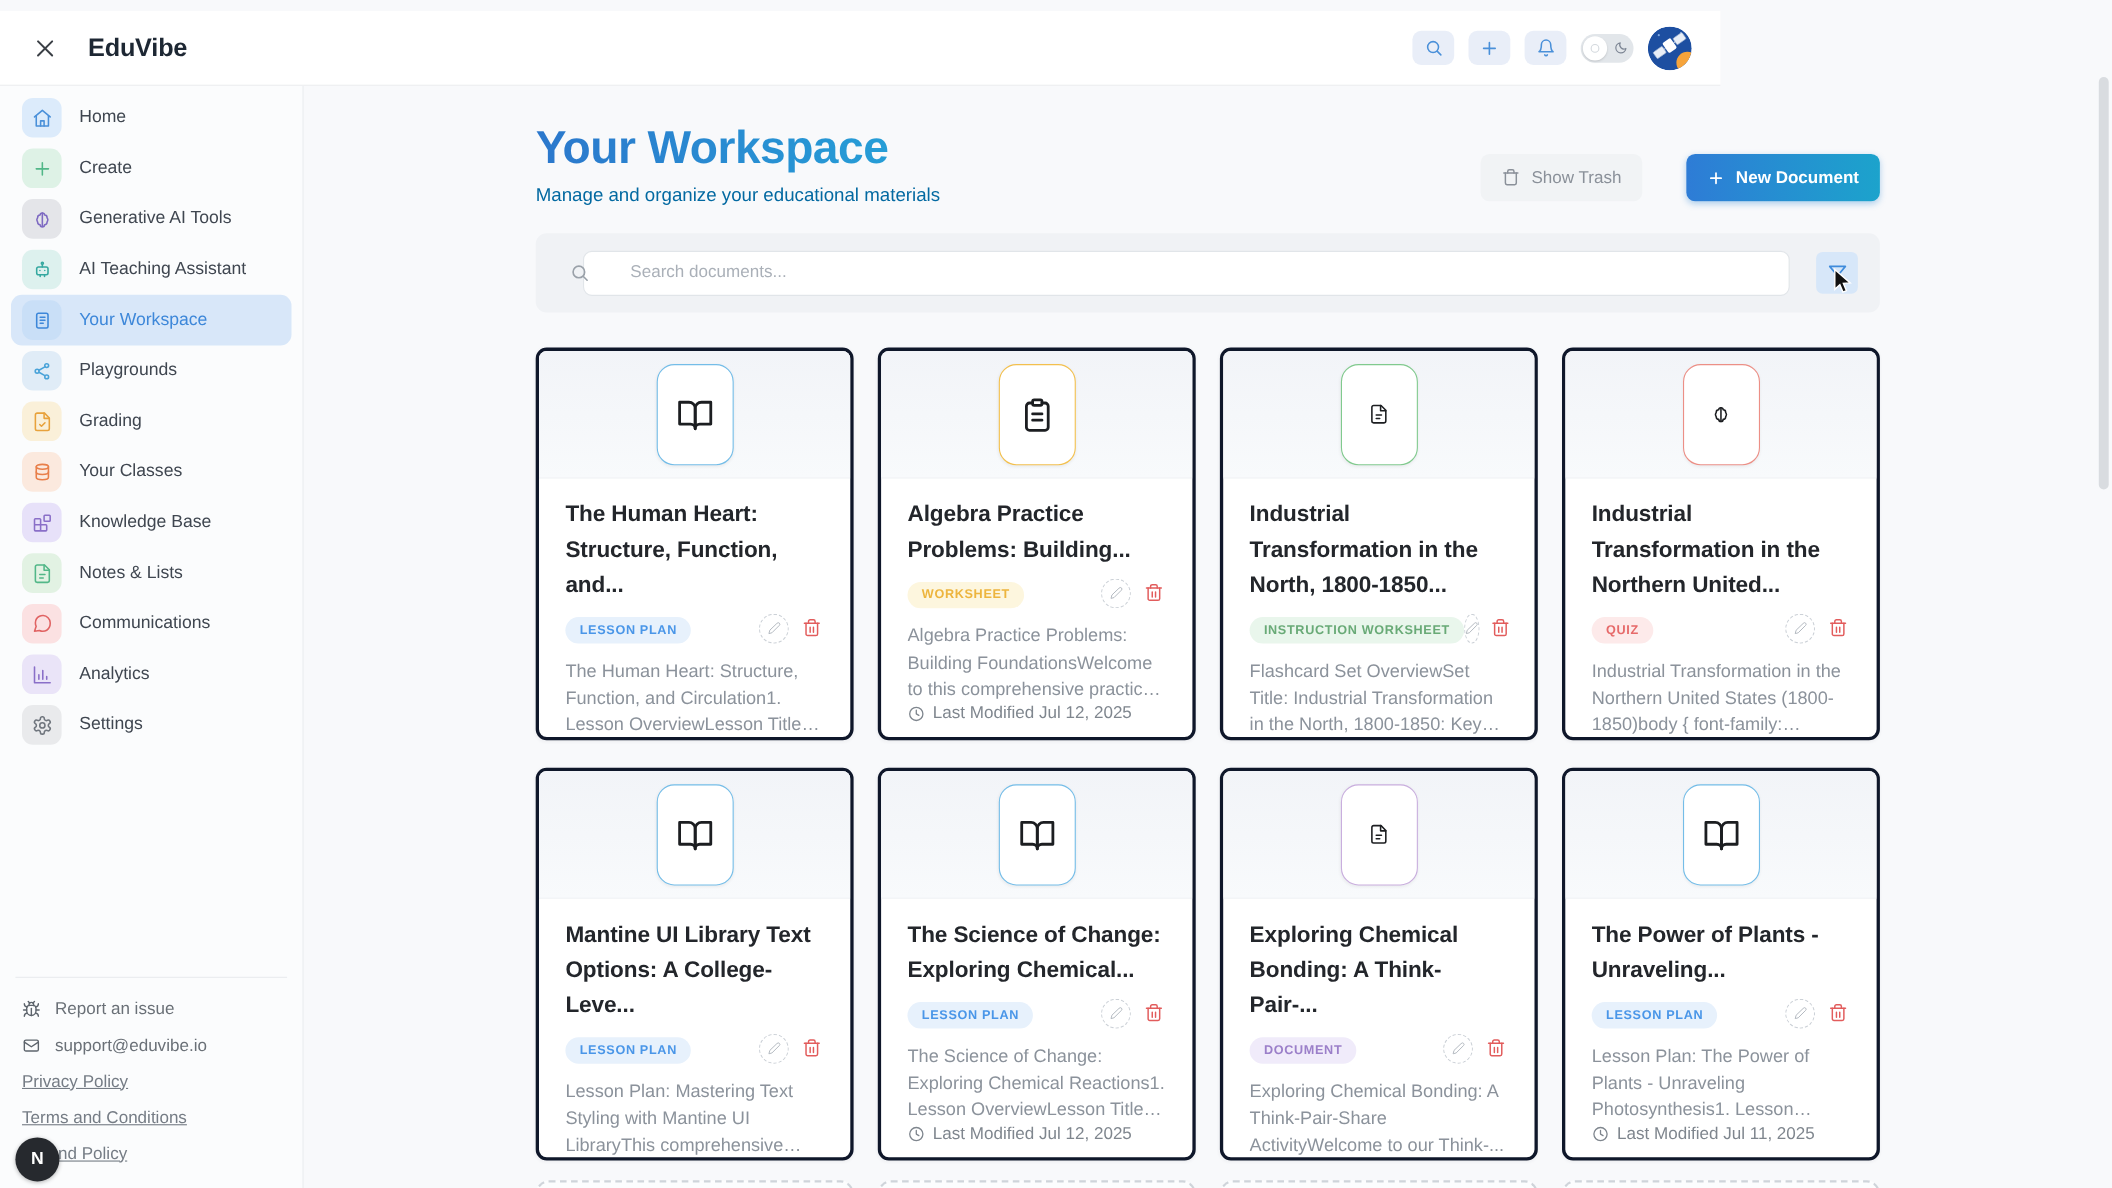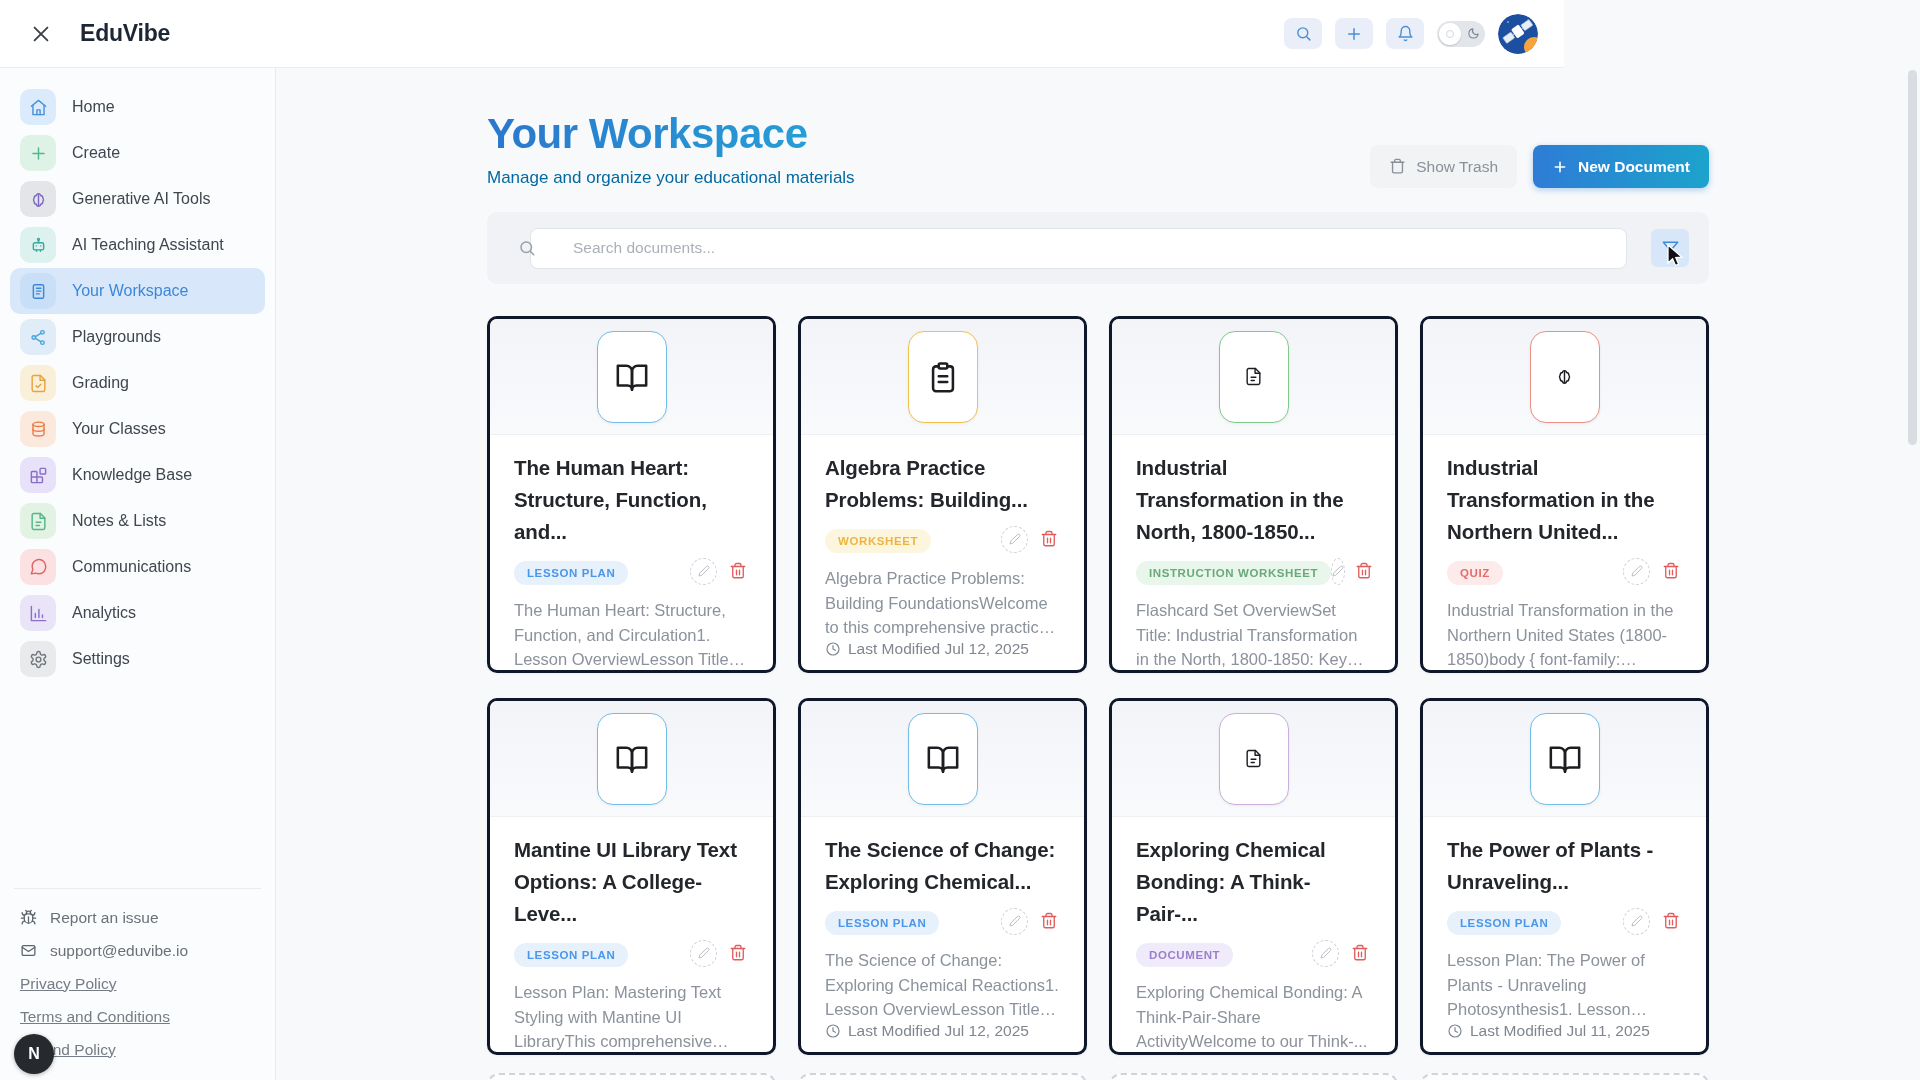--- a/index.html
+++ b/index.html
@@ -1,21 +1,21 @@
 <!DOCTYPE html>
 <html><head>
 <meta charset="utf-8">
 <style>
   * { margin:0; padding:0; box-sizing:border-box; }
   html,body { width:1920px; height:1080px; overflow:hidden; background:#f8f9fb;
     font-family:"Liberation Sans", sans-serif; }
   svg { display:block; }
 
   
-  .topbar { position:absolute; top:0; left:0; width:1564px; height:68px; background:#fff;
+  .topbar { position:absolute; top:10px; left:0; width:1564px; height:68px; background:#fff;
     border-bottom:1px solid #ecedef; display:flex; align-items:center; padding:0 26px; z-index:20; }
   .close-btn { width:30px; height:30px; display:flex; align-items:center; justify-content:center;
     color:#3b4046; cursor:pointer; background:none; border:none; }
   .brand { margin-left:24px; font-size:23px; font-weight:800; color:#1d2733; letter-spacing:-0.2px; }
   .tb-right { margin-left:auto; display:flex; align-items:center; gap:13px; }
   .tb-btn { width:38px; height:31px; border-radius:8px; background:#e9eef8; color:#4a90d9;
     display:flex; align-items:center; justify-content:center; border:none; cursor:pointer; }
   .toggle { width:48px; height:26px; border-radius:14px; background:#e2e6ea; position:relative;
     display:flex; align-items:center; cursor:pointer; }
   .toggle .knob { position:absolute; left:2px; top:2px; width:22px; height:22px; border-radius:50%;
@@ -44,26 +44,26 @@
     justify-content:center; z-index:3; box-shadow:0 1px 4px rgba(0,0,0,.3); }
 
   
   .main { position:absolute; top:68px; left:276px; right:0; bottom:0; overflow:hidden; }
   .content { width:1222px; margin:0 auto; padding-top:42px; }
   .head-row { display:flex; justify-content:space-between; }
   .page-title { font-size:42px; font-weight:800; letter-spacing:-0.5px;
     background:linear-gradient(90deg,#2b77cc,#25a3d8); -webkit-background-clip:text;
     background-clip:text; color:transparent; }
   .page-sub { margin-top:10px; font-size:17px; color:#0369a1; }
-  .head-actions { display:flex; gap:16px; margin-top:30px; align-items:flex-end; }
+  .head-actions { display:flex; margin-top:30px; align-items:flex-start; }
   .btn-trash { height:43px; padding:0 19px; border:none; border-radius:8px; background:#f1f3f5;
     color:#8a9099; font-size:15.5px; font-family:inherit; display:flex; align-items:center; gap:10px; cursor:pointer; }
   .btn-new { height:43px; padding:0 19px; border:none; border-radius:8px;
     background:linear-gradient(90deg,#2e7cd6,#1ca3cc); color:#fff; font-size:15.5px; font-weight:700;
-    font-family:inherit; display:flex; align-items:center; gap:10px; cursor:pointer; box-shadow:0 2px 6px rgba(40,130,210,.35); }
+    font-family:inherit; display:flex; align-items:center; gap:10px; cursor:pointer; box-shadow:0 2px 6px rgba(40,130,210,.35);margin-left:40px; }
 
   .search-panel { margin-top:24px; height:72px; background:#f0f2f5; border-radius:10px;
     display:flex; align-items:center; padding:0 20px 0 18px; gap:24px; }
   .search-wrap { position:relative; flex:1;padding-left:25px; }
   .search-wrap svg { position:absolute; left:13px; top:11px; color:#9aa1a9; }
   .search-input { width:100%; height:41px; border:1px solid #e1e5e9; border-radius:8px; background:#fff;
     padding:0 14px 0 42px; font-size:15.5px; font-family:inherit; color:#3f4650; outline:none; }
   .search-input::placeholder { color:#aab0b8; }
   .filter-btn { width:38px; height:38px; border:none; border-radius:6px; background:#d7e7f9;
     color:#3f8bdb; display:flex; align-items:center; justify-content:center; cursor:pointer; }

